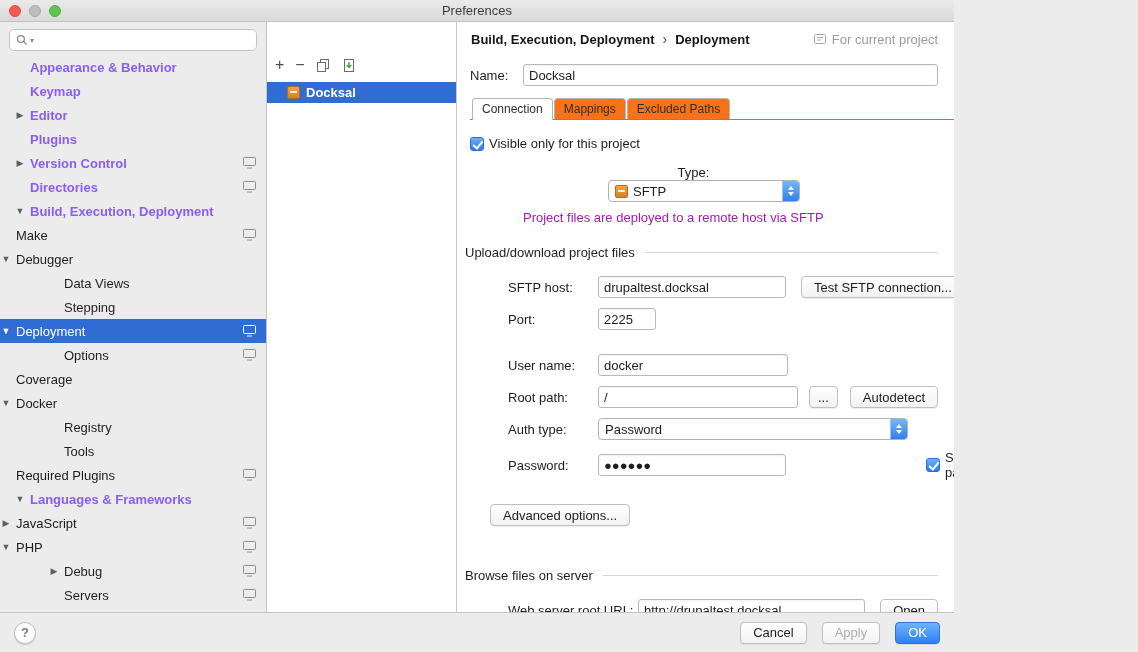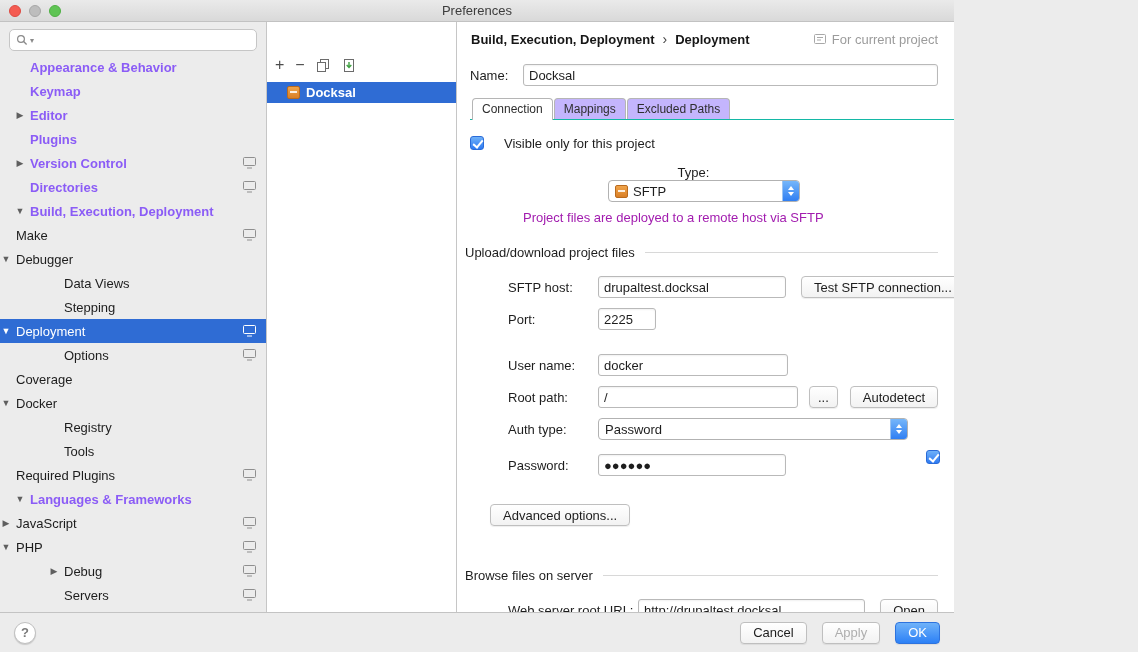--- a/index.html
+++ b/index.html
@@ -56,25 +56,25 @@
   .scope { margin-left:auto; display:flex; align-items:center; gap:6px; color:#9b9b9b; }
 
   .form { flex:1; padding:8px 16px 0 13px; overflow:hidden; }
   .frow { display:flex; align-items:center; }
   .flabel { width:53px; flex:none; }
   .inp { height:22px; border:1px solid #b9b9b9; border-radius:3px; background:#fff; padding:0 5px;
          font:inherit; color:#1d1d1d; outline:none; box-shadow:inset 0 1px 2px rgba(0,0,0,0.06); }
   .grow { flex:1; min-width:0; }
 
   .tabbar { display:flex; align-items:center; margin-top:12px; margin-right:-16px; padding-left:2px; border-bottom:1px solid #14b8a6; }
-  .tab { font-size:12px; padding:3px 9px; background:#c4b5fd; border:1px solid #b5b5b5; border-bottom:none;
+  .tab { font-size:12px; padding:3px 9px; background:#f97316; border:1px solid #b5b5b5; border-bottom:none;
          border-radius:4px 4px 0 0; color:#2e2e2e; margin-right:1px; }
   .tab.active { background:#fff; margin-bottom:-1px; padding-bottom:4px; }
 
-  .checkrow { display:flex; gap:20px; }
+  .checkrow { display:flex; align-items:center; gap:5px; }
   .mt16 { margin-top:16px; }
   .cb { width:14px; height:14px; flex:none; border-radius:3px; background:linear-gradient(#6fb1f8,#2e7af2);
         border:1px solid #2a6bd8; position:relative; }
   .cb::after { content:""; position:absolute; left:4px; top:1px; width:4px; height:8px;
                border:solid #fff; border-width:0 2px 2px 0; transform:rotate(40deg); }
 
   .typerow { margin-top:14px;flex-direction:column; }
   .combo { height:22px; border:1px solid #b2b2b2; border-radius:4px; background:#fff; display:flex;
            align-items:center; padding-left:6px; gap:5px; overflow:hidden; }
   .combo .val { flex:1; white-space:nowrap; }

